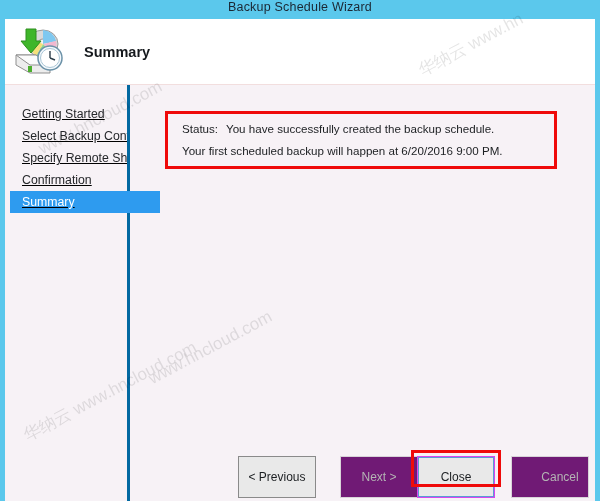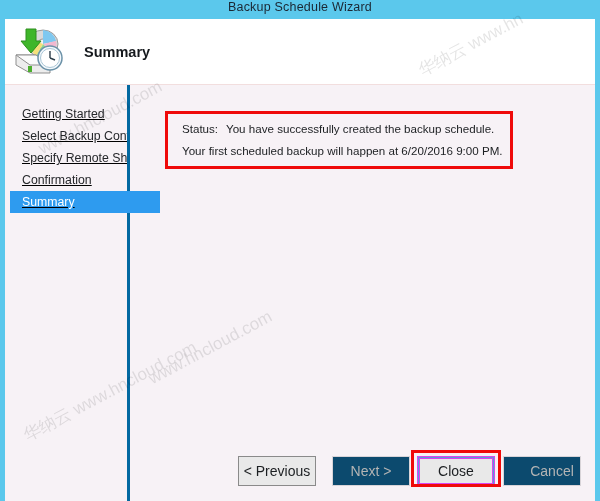--- a/index.html
+++ b/index.html
@@ -94,21 +94,21 @@
   .content {
     position: absolute;
     left: 158px; top: 66px;
     width: 432px; height: 416px;
     background: #f7f2f6;
     box-sizing: border-box;
   }
   .status-box {
     position: absolute;
     left: 2px; top: 26px;
-    width: 348px; height: 58px;
+    width: 392px; height: 58px;
     border: 3px solid #ef0a0a;
     box-sizing: border-box;
     background: #f7f2f6;
     padding: 8px 0 0 14px;
   }
   .status-line {
     font-size: 11.6px;
     color: #1c1f22;
     white-space: nowrap;
     margin-bottom: 9px;
@@ -119,41 +119,42 @@
   }
   
   .footer {
     position: absolute;
     left: 0; top: 416px;
     width: 590px; height: 66px;
   }
   .btn {
     position: absolute;
     top: 21px;
-    height: 30px;
+    height: 42px;
     font-family: "Liberation Sans", sans-serif;
-    font-size: 14px;
+    font-size: 12px;
     color: #1c1f22;
     background: #e9e9e9;
     border: 1px solid #8a8a8a;
     box-sizing: border-box;
     text-align: center;
     line-height: 23px;
     padding: 0;
     cursor: pointer;
   }
   .btn.disabled {
     color: #b4b4b4;
-    background: #0c4a6e;
+    background: #701a75;
     border-color: #d8d4d8;
     cursor: default;
+    margin-left: 8px;
   }
   .btn-prev  { left: 233px; width: 78px; }
   .btn-next  { left: 327px; width: 78px; }
-  .btn-close { left: 412px; width: 78px; border: 3px solid #d946ef; outline: 1px solid #5b9bd5; outline-offset: -2px; }
+  .btn-close { left: 412px; width: 78px; border: 1px solid #d946ef; outline: 1px solid #5b9bd5; outline-offset: -2px; }
   .btn-cancel{ left: 498px; width: 78px; padding-left: 20px; }
   .close-annot {
     position: absolute;
     left: 406px; top: 15px;
     width: 90px; height: 37px;
     border: 3px solid #ef0a0a;
     box-sizing: border-box;
     pointer-events: none;
   }
   

